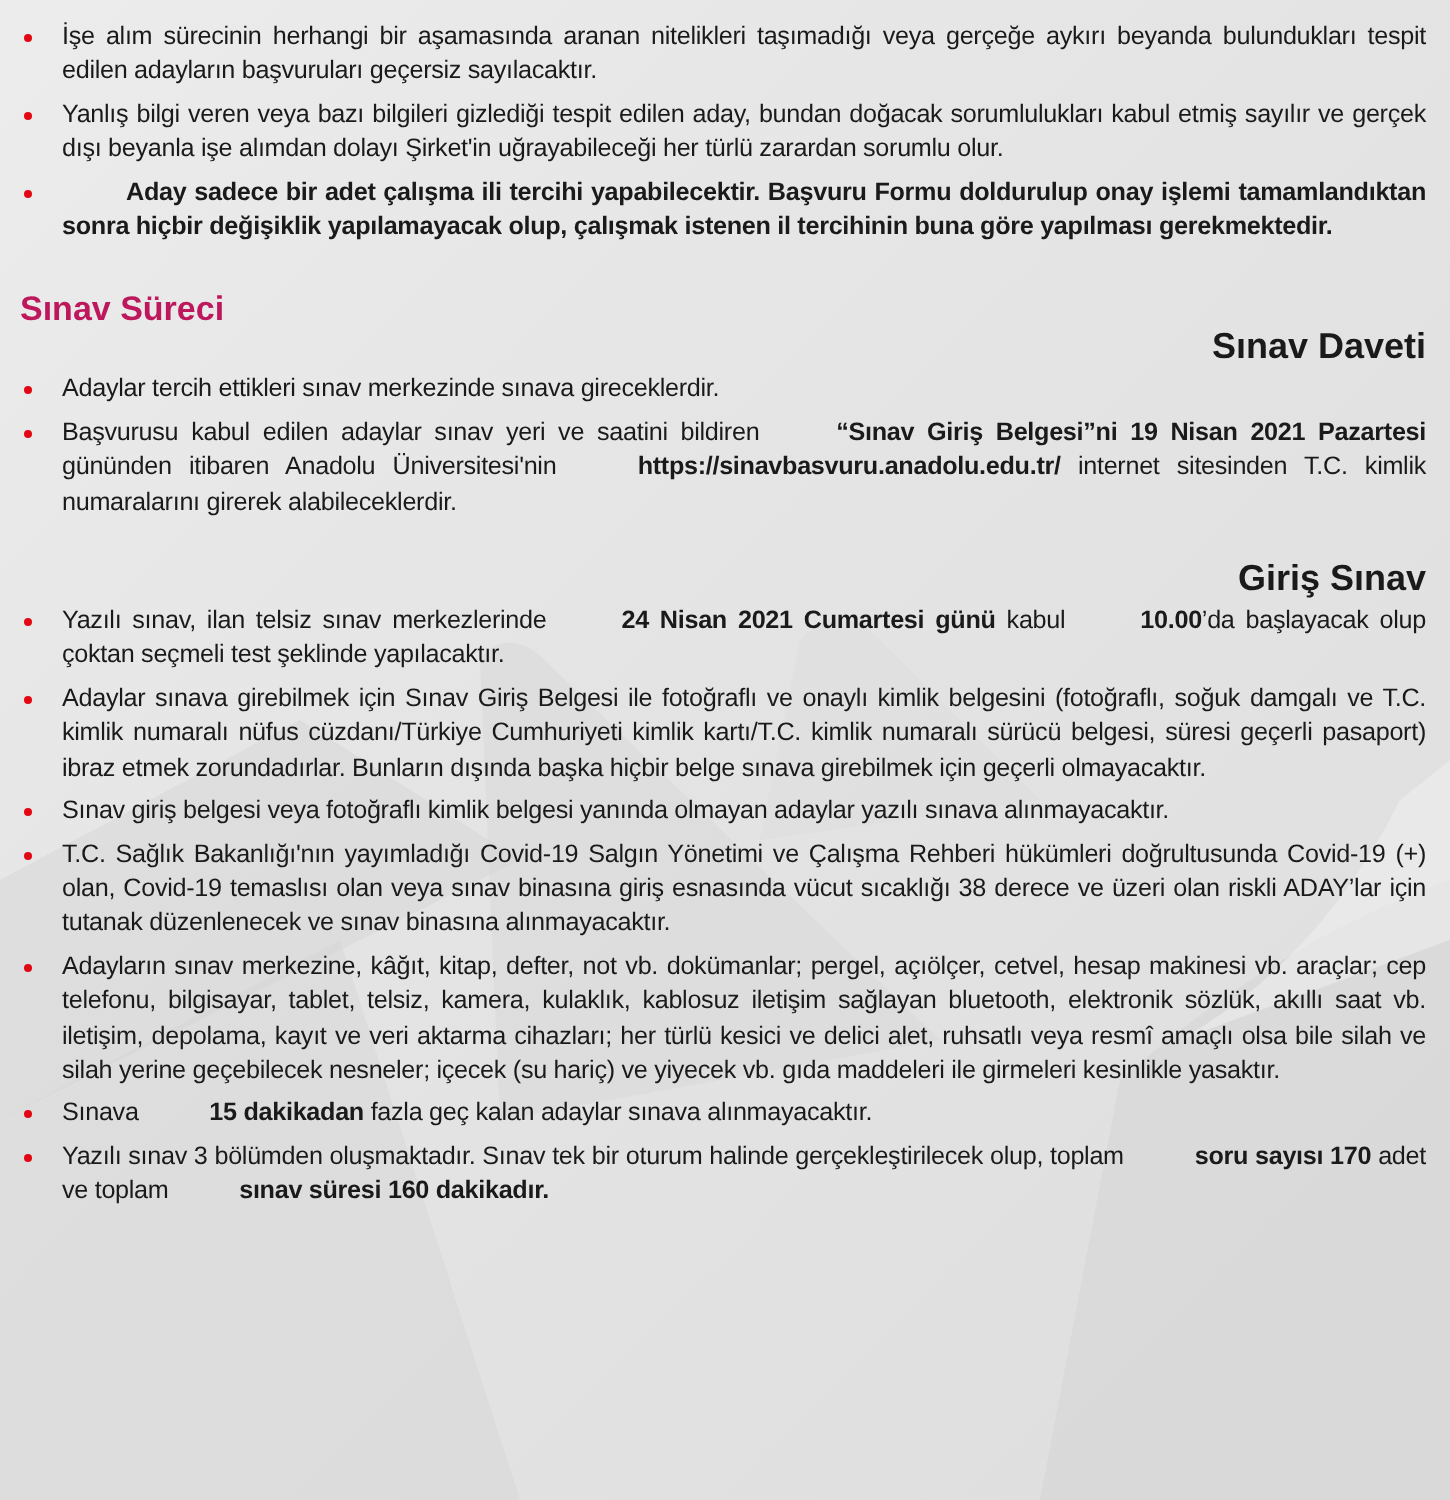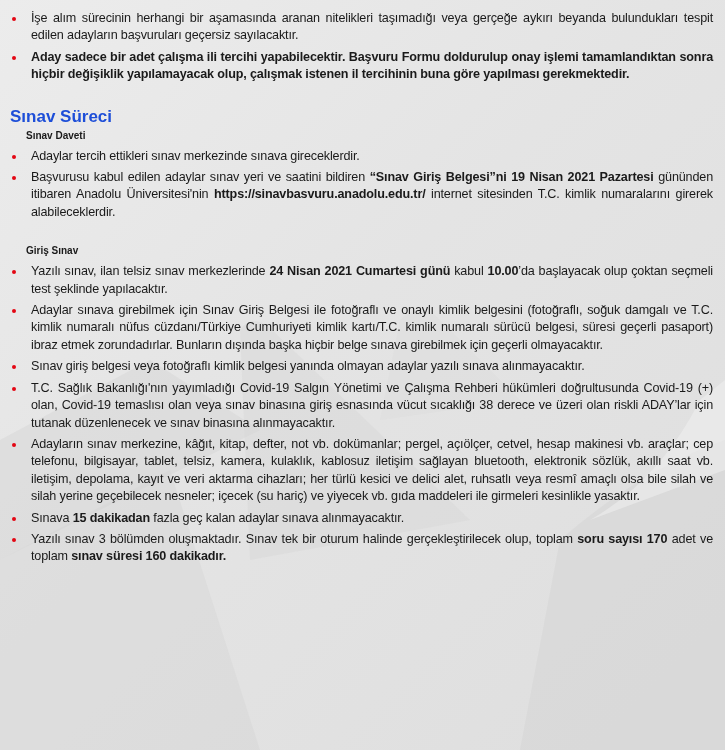--- a/index.html
+++ b/index.html
@@ -44,33 +44,34 @@
     ul.bullets li::before {
       content: "";
       position: absolute;
       left: 2px;
       top: 7px;
       width: 4px;
       height: 4px;
       border-radius: 50%;
       background: #e30613;
     }
-    b { font-weight: bold; }
+    b { font-weight: bold; margin-left: 32px; }
     .section-title {
-      color: #1d4ed8;
+      color: #be185d;
       font-weight: bold;
       font-size: 17px;
       margin: 0;
       line-height: 20px;
     }
     .sub-title {
       font-weight: bold;
-      font-size: 10px;
+      font-size: 18px;
       margin: 0 0 4px 16px;
       line-height: 17px;
+      text-align: right;
     }
     .gap-top-1 { margin-top: 23px; }
     .gap-top-2 { margin-top: 21px; }
     .first-list { margin-top: 6px; }
   </style>
 </head>
 <body>
 
 <svg class="bg-shapes" width="725" height="750" viewBox="0 0 725 750">
   <path d="M240 330 Q250 315 268 326 L470 520 L250 560 Z" fill="#d9d9d9" opacity="0.55"></path>
@@ -78,20 +79,21 @@
   <path d="M0 560 L170 470 L260 750 L0 750 Z" fill="#d4d4d4" opacity="0.45"></path>
   <path d="M560 540 Q640 470 725 440 L725 750 L520 750 Z" fill="#d3d3d3" opacity="0.5"></path>
   <path d="M590 520 Q660 480 700 400 L725 380 L725 470 Z" fill="#f2f2f2" opacity="0.5"></path>
   <path d="M400 320 Q420 300 440 320 L520 400 L380 420 Z" fill="#dcdcdc" opacity="0.45"></path>
 </svg>
 
 <div class="page">
 
   <ul class="bullets first-list">
     <li><span>İşe alım sürecinin herhangi bir aşamasında aranan nitelikleri taşımadığı veya gerçeğe aykırı beyanda bulundukları tespit edilen adayların başvuruları geçersiz sayılacaktır.</span></li>
+    <li><span>Yanlış bilgi veren veya bazı bilgileri gizlediği tespit edilen aday, bundan doğacak sorumlulukları kabul etmiş sayılır ve gerçek dışı beyanla işe alımdan dolayı Şirket'in uğrayabileceği her türlü zarardan sorumlu olur.</span></li>
     <li><b>Aday sadece bir adet çalışma ili tercihi yapabilecektir. Başvuru Formu doldurulup onay işlemi tamamlandıktan sonra hiçbir değişiklik yapılamayacak olup, çalışmak istenen il tercihinin buna göre yapılması gerekmektedir.</b></li>
   </ul>
 
   <h2 class="section-title gap-top-1">Sınav Süreci</h2>
 
   <h3 class="sub-title">Sınav Daveti</h3>
   <ul class="bullets">
     <li><span>Adaylar tercih ettikleri sınav merkezinde sınava gireceklerdir.</span></li>
     <li><span>Başvurusu kabul edilen adaylar sınav yeri ve saatini bildiren </span><b>“Sınav Giriş Belgesi”ni 19 Nisan 2021 Pazartesi</b><span> gününden itibaren Anadolu Üniversitesi'nin </span><b>https://sinavbasvuru.anadolu.edu.tr/</b><span>  internet sitesinden T.C. kimlik numaralarını girerek alabileceklerdir.</span></li>
   </ul>

